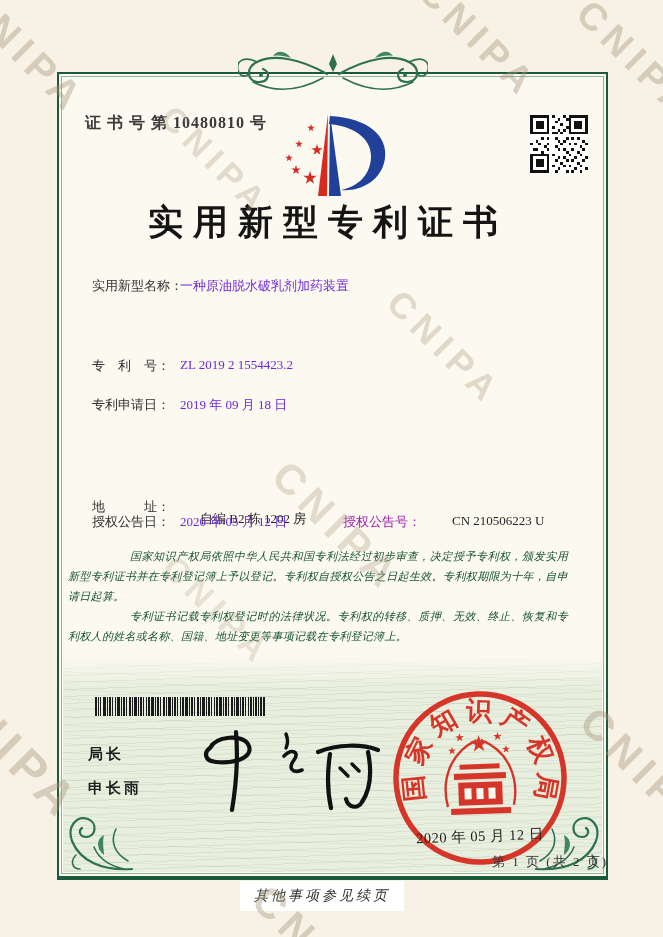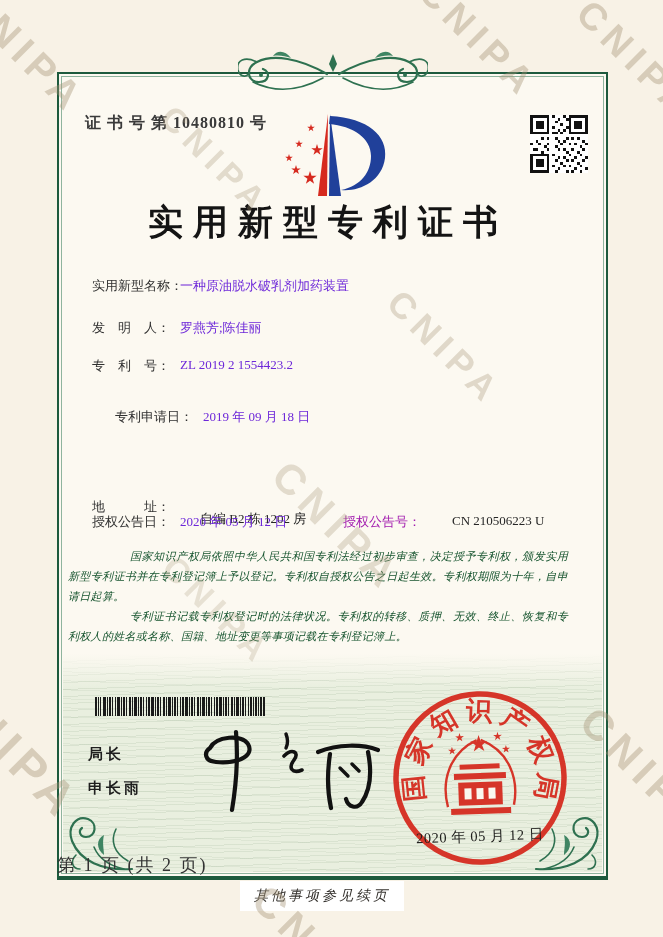--- a/index.html
+++ b/index.html
@@ -53,22 +53,22 @@
   .row .val2{position:absolute;left:360px;top:0;color:#262626;white-space:nowrap;}
   .addr2{position:absolute;left:108px;top:12px;white-space:nowrap;color:#262626;}
   .paras{
     position:absolute;left:68px;top:546px;width:500px;z-index:4;
     font-size:11px;line-height:20px;text-align:justify;
     font-style:italic;color:#14532d;letter-spacing:.3px;
   }
   .paras p{margin:0;text-indent:62px;}
   .director{position:absolute;left:88px;z-index:4;font-family:"Liberation Sans",sans-serif;
     font-weight:600;font-size:15px;letter-spacing:3px;color:#1f1f1f;text-align:center;}
-  .pageinfo{position:absolute;left:57px;top:853px;width:551px;text-align:left;
-    z-index:4;font-size:18px;letter-spacing:2px;color:#333;}
+  .pageinfo{position:absolute;left:57px;top:853px;width:551px;text-align:right;
+    z-index:4;font-size:13px;letter-spacing:2px;color:#333;}
   .note{
     position:absolute;left:240px;top:881px;z-index:4;background:#ffffff;
     padding:6px 14px;font-size:14px;font-style:italic;letter-spacing:3px;color:#33302c;
   }
   
   .gfx{position:absolute;z-index:4;}
   .gfx svg{display:block;}
   .orn{position:absolute;z-index:3;}
   .seal-wrap{position:absolute;left:390px;top:688px;z-index:4;}
 </style>
@@ -159,29 +159,25 @@
       </g>
     </svg>
   </div>
 
   <div class="abs title">实用新型专利证书</div>
 
   <div class="row" style="top:277px;">
     <span class="lbl">实用新型名称：</span>
     <span class="val">一种原油脱水破乳剂加药装置</span>
   </div>
-  <div class="row" style="top:319px;">
-    <span class="lbl">发　明　人：</span>
-    <span class="val">罗燕芳;陈佳丽</span>
-  </div>
   <div class="row" style="top:357px;">
     <span class="lbl">专　利　号：</span>
     <span class="val">ZL 2019 2 1554423.2</span>
   </div>
-  <div class="row" style="top:408px;margin-left:23px;">
+  <div class="row" style="top:396px;">
     <span class="lbl">专利申请日：</span>
     <span class="val">2019 年 09 月 18 日</span>
   </div>
   <div class="row" style="top:474px;height:38px;margin-top:24px;">
     <span class="lbl">地　　　址：</span>
     <span class="addr2">自编 B2 栋 1202 房</span>
   </div>
   <div class="row" style="top:513px;">
     <span class="lbl">授权公告日：</span>
     <span class="val">2020 年 05 月 12 日</span>

